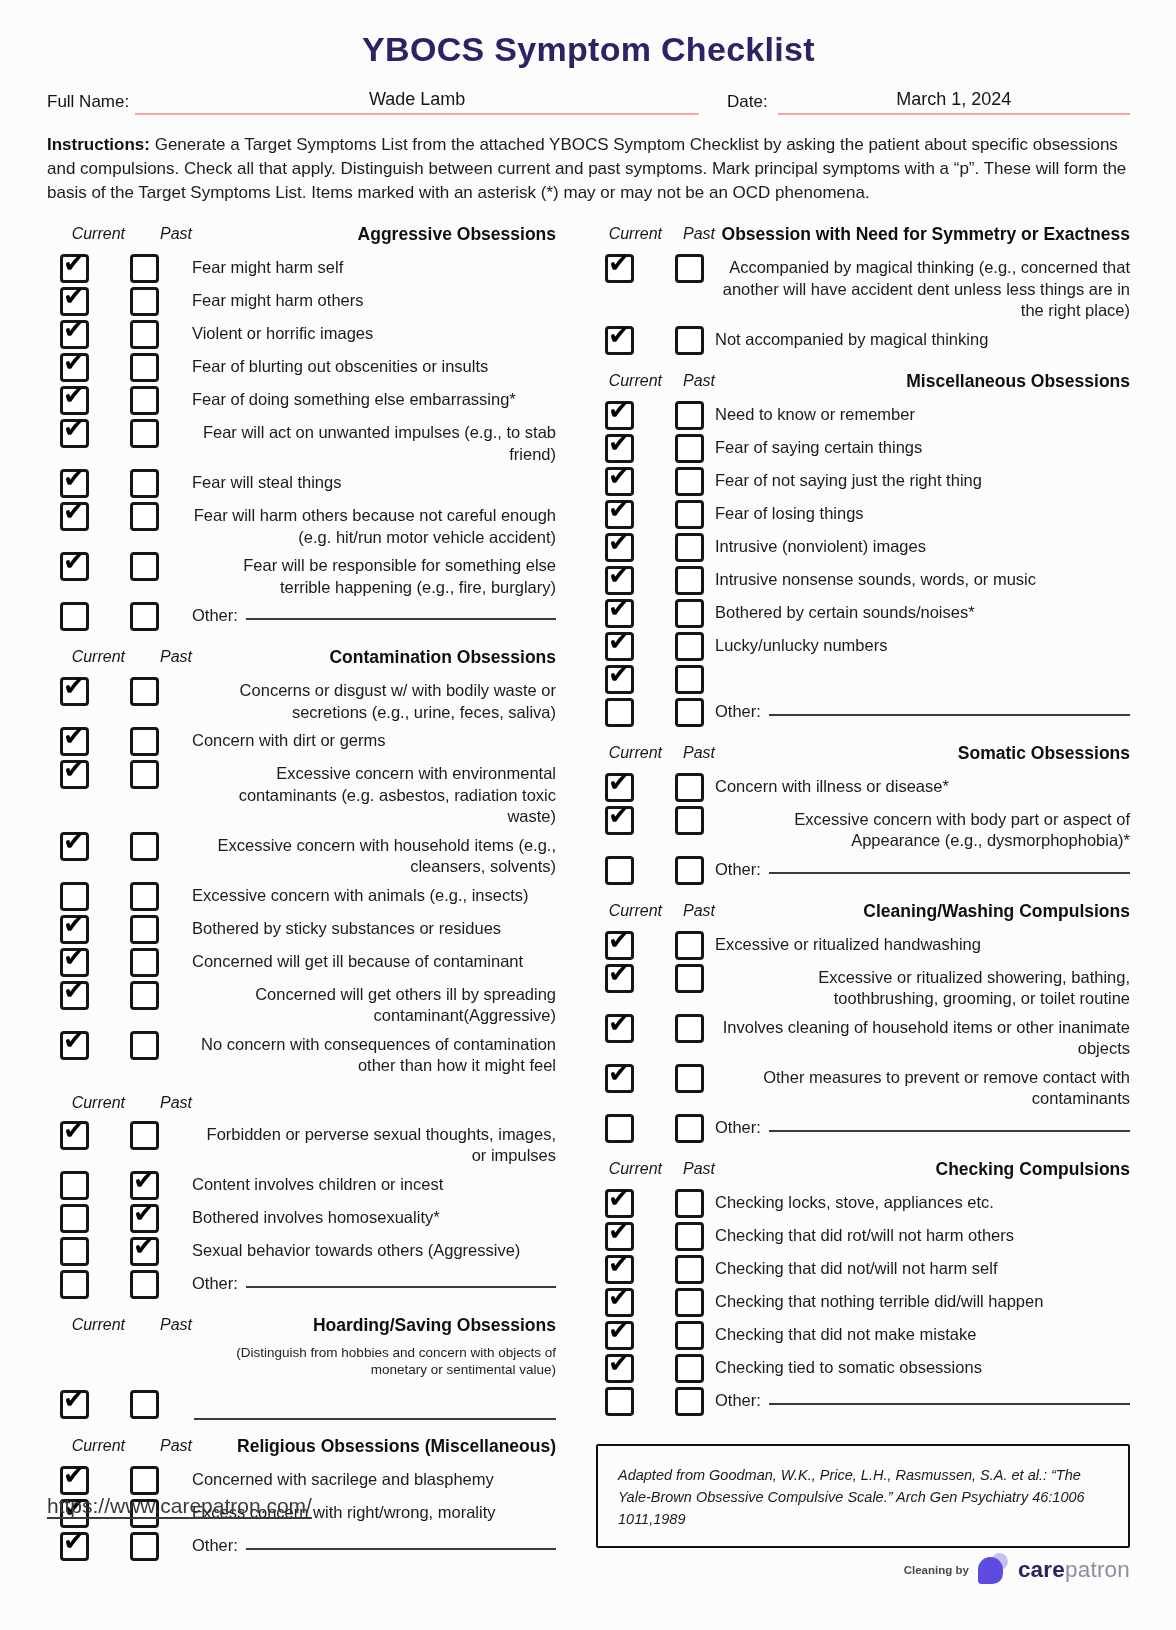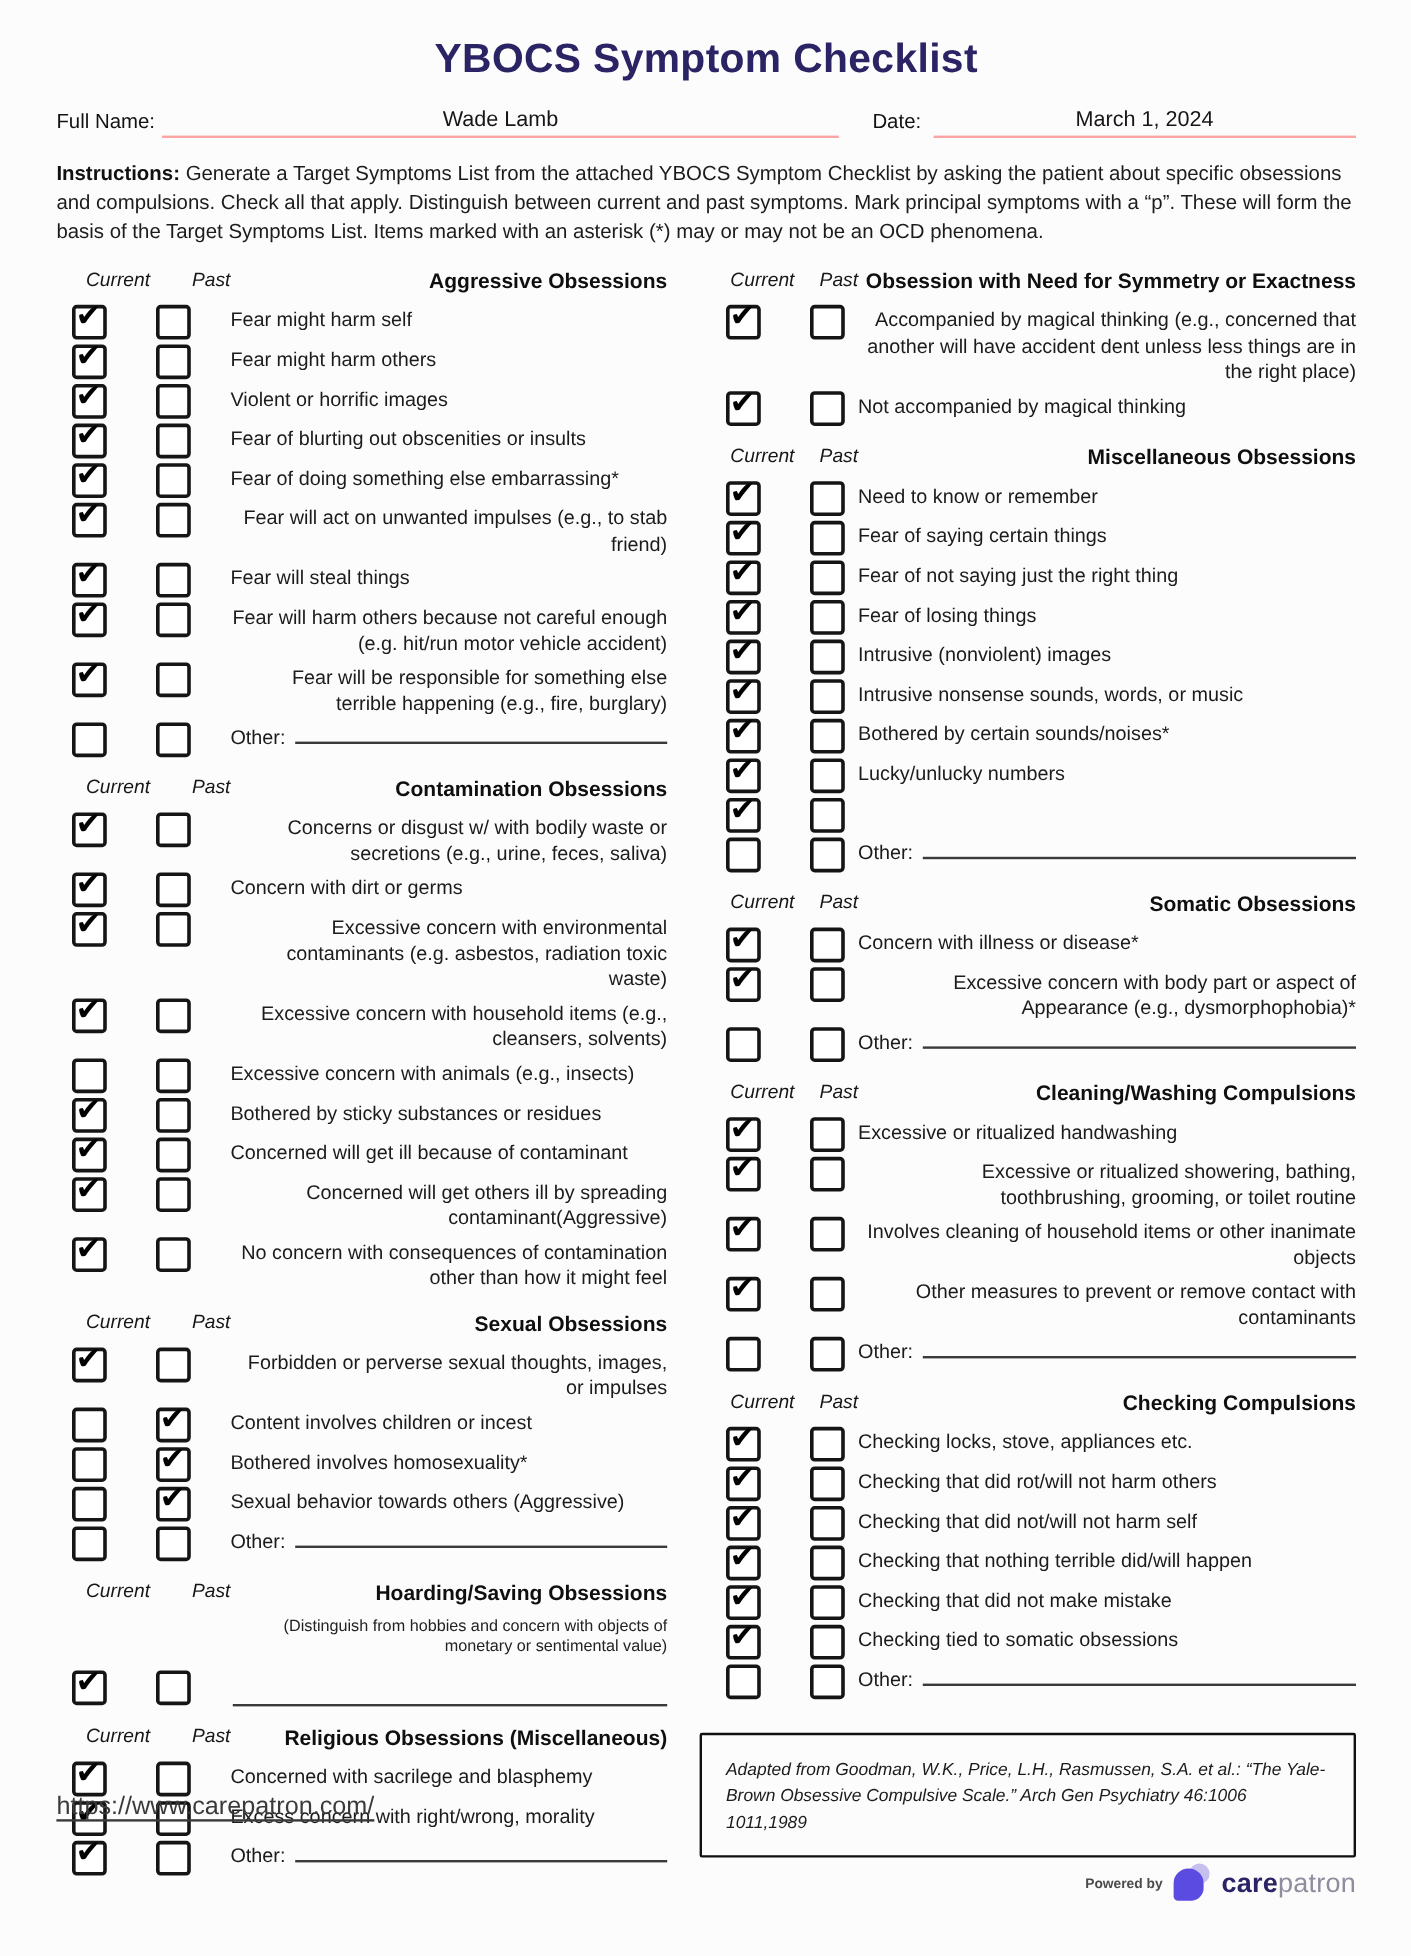--- a/index.html
+++ b/index.html
@@ -59,21 +59,21 @@
     display:flex; flex-wrap:nowrap; align-items:flex-start;
   }
   .lbl .txt { display:inline-block; }
   .fill-line {
     flex:1 1 60px; border-bottom:2px solid #3a3a3a; height:15px;
     margin-left:8px; min-width:60px;
   }
   .fill-line.blank { margin-left:2px; margin-top:12px; }
 
   .cite-box {
-    margin:28px 0 0 13px; border:2.5px solid #101010; border-radius:2px;
+    margin:28px 0 0 26px; border:2.5px solid #101010; border-radius:2px;
     padding:18px 20px 16px; font-style:italic; font-size:14.5px;
     line-height:22px; color:#1b1b1b; background:#fcfcfc;
   }
 
   .footer {
     position:absolute; left:47px; right:46px; top:1494px;
     display:flex; justify-content:space-between; align-items:flex-start;
   }
   .site-link {
     font-size:21px; color:#3a3a3a; text-decoration:underline;
@@ -292,21 +292,20 @@
             <div class="cb"></div>
             <div class="lbl">
               <span class="txt">No concern with consequences of contamination other than how it might feel</span>
             </div>
           </div>
         </div>
         <div class="sec">
           <div class="sec-head">
             <span class="colhead">Current</span>
             <span class="colhead">Past</span>
-            <span class="sec-title">Sexual Obsessions</span>
           </div>
           <div class="row">
             <div class="cb">
               <span class="mark">✔</span>
             </div>
             <div class="cb"></div>
             <div class="lbl">
               <span class="txt">Forbidden or perverse sexual thoughts, images, or impulses</span>
             </div>
           </div>
@@ -674,21 +673,21 @@
         </div>
         <div class="cite-box">Adapted from Goodman, W.K., Price, L.H., Rasmussen, S.A. et al.: “The Yale-Brown Obsessive Compulsive Scale.” Arch Gen Psychiatry 46:1006 1011,1989</div>
       </div>
   </div>
 
 </div>
 
 <div class="footer">
   <a class="site-link">https://www.carepatron.com/</a>
   <div class="powered">
-    <span class="powered-label">Powered by</span>
+    <span class="powered-label">Cleaning by</span>
     <span class="logo-icon">
       <span class="blob-light"></span>
       <span class="blob-main"></span>
     </span>
     <span class="brand">
       <span class="bold">care</span><span class="light">patron</span>
     </span>
   </div>
 </div>
 

